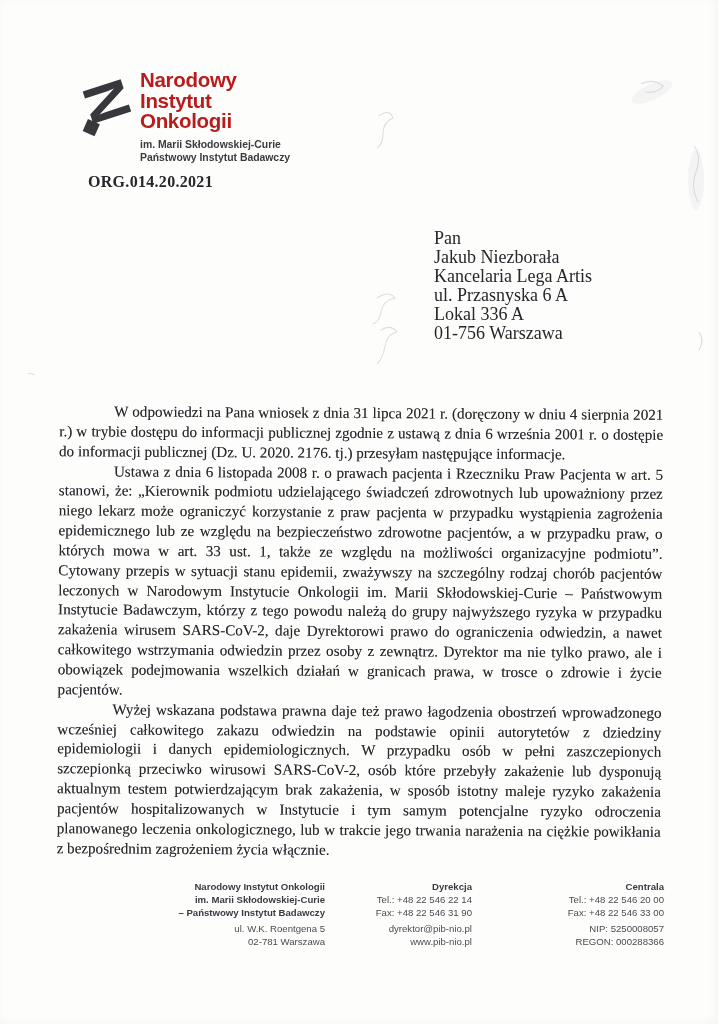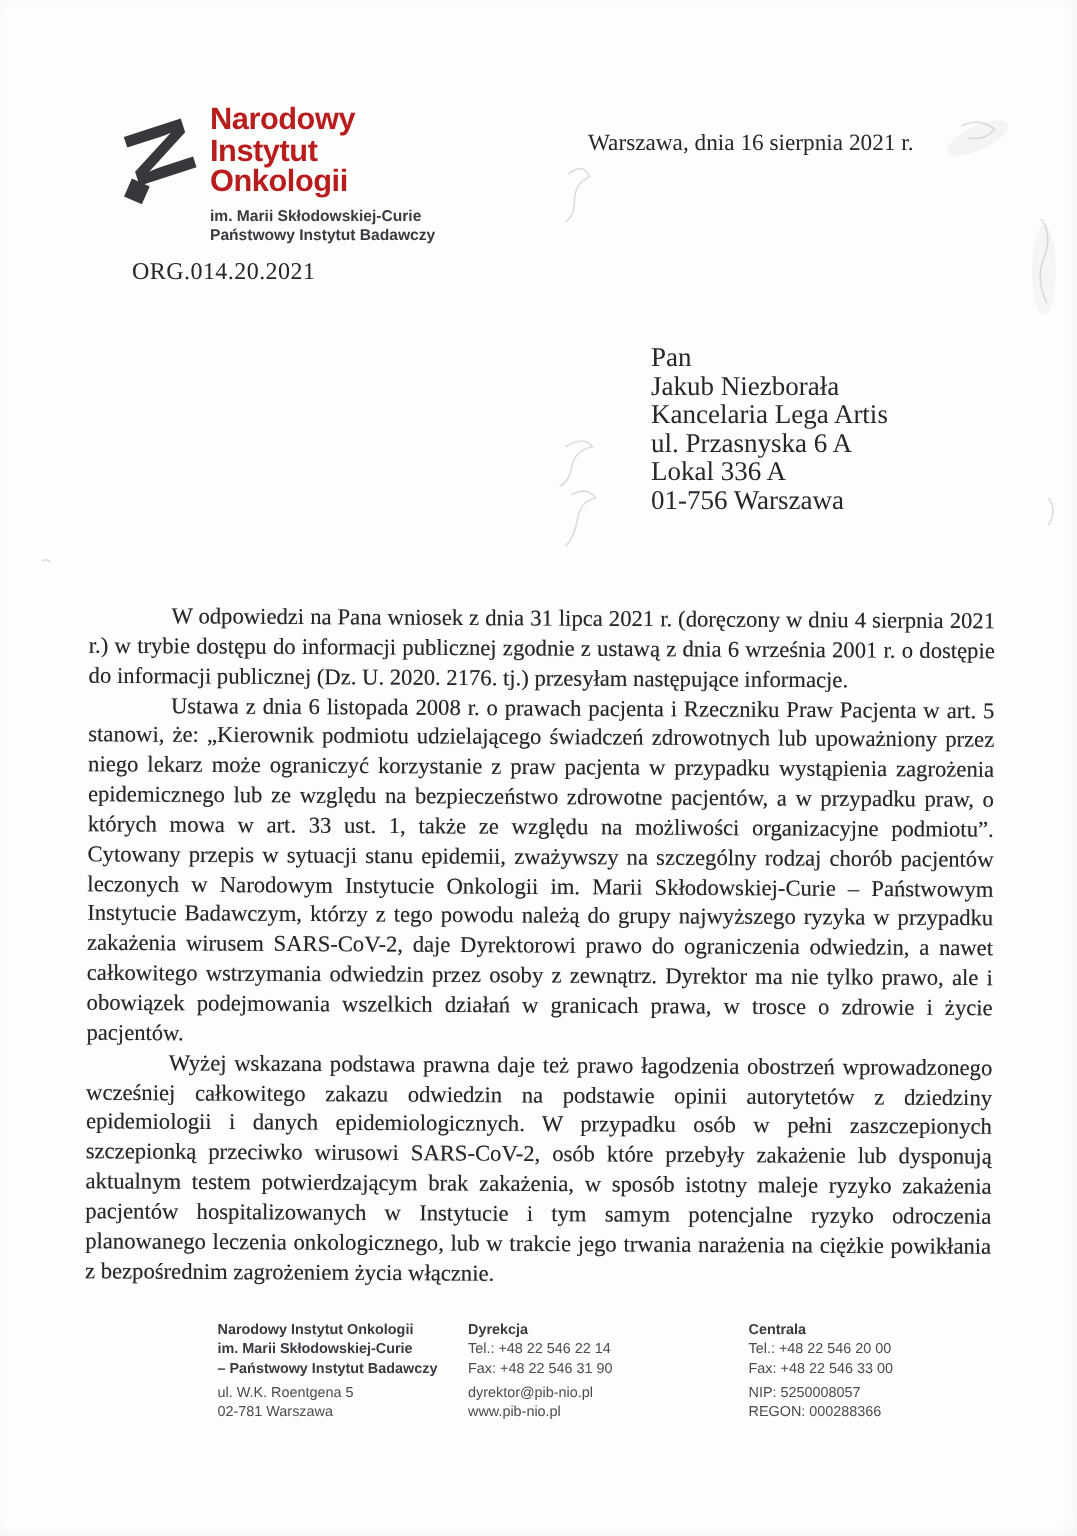--- a/index.html
+++ b/index.html
@@ -21,37 +21,37 @@
     font-family:"Liberation Sans", sans-serif;
     font-weight:bold;font-size:20.5px;line-height:20.5px;
     letter-spacing:-0.3px;color:#b91c1c;
   }
   .logo-sub{
     font-family:"Liberation Sans", sans-serif;
     font-weight:bold;font-size:10.4px;line-height:13.5px;
     margin-top:6px;color:#3a3a40;
   }
   .date-line{position:absolute;left:392px;top:87px;font-size:15.5px;}
-  .ref-number{position:absolute;left:88px;top:173px;font-size:16px;font-weight:normal;letter-spacing:0.3px;}
+  .ref-number{position:absolute;left:88px;top:173px;font-size:16px;font-weight:bold;letter-spacing:0.3px;}
   
   .recipient{position:absolute;left:434px;top:229px;font-size:18px;line-height:19px;}
   
   .body-text{
     position:absolute;left:58px;top:404px;width:604px;
     font-size:15.1px;line-height:19.85px;
     text-align:justify;
     transform:rotate(0.35deg);
     text-shadow:0 0 0.5px rgba(35,35,40,0.45);
   }
   .body-text p{margin:0;text-indent:55px;}
   
   .footer-col{
     position:absolute;top:880px;
     font-family:"Liberation Sans", sans-serif;
-    font-size:9.6px;line-height:13.2px;color:#4a4a52;
+    font-size:9.6px;line-height:13.2px;color:#4a4a52;text-align:right;
   }
   .footer-col .head{font-weight:bold;color:#3a3a42;}
   .footer-col .group2{margin-top:2px;}
   .col-institute{left:145px;width:180px;}
   .col-directorate{left:312px;width:160px;}
   .col-switchboard{left:499px;width:165px;}
   
   .artifacts{position:absolute;left:0;top:0;width:718px;height:1024px;pointer-events:none;}
 </style>
 </head>
@@ -90,21 +90,20 @@
         <div>Instytut</div>
         <div>Onkologii</div>
       </div>
       <div class="logo-sub">
         <div>im. Marii Skłodowskiej-Curie</div>
         <div>Państwowy Instytut Badawczy</div>
       </div>
     </div>
   </header>
 
-  <div class="date-line">Warszawa, dnia 16 sierpnia 2021 r.</div>
   <div class="ref-number">ORG.014.20.2021</div>
 
   <div class="recipient">
     <div>Pan</div>
     <div>Jakub Niezborała</div>
     <div>Kancelaria Lega Artis</div>
     <div>ul. Przasnyska 6 A</div>
     <div>Lokal 336 A</div>
     <div>01-756 Warszawa</div>
   </div>

